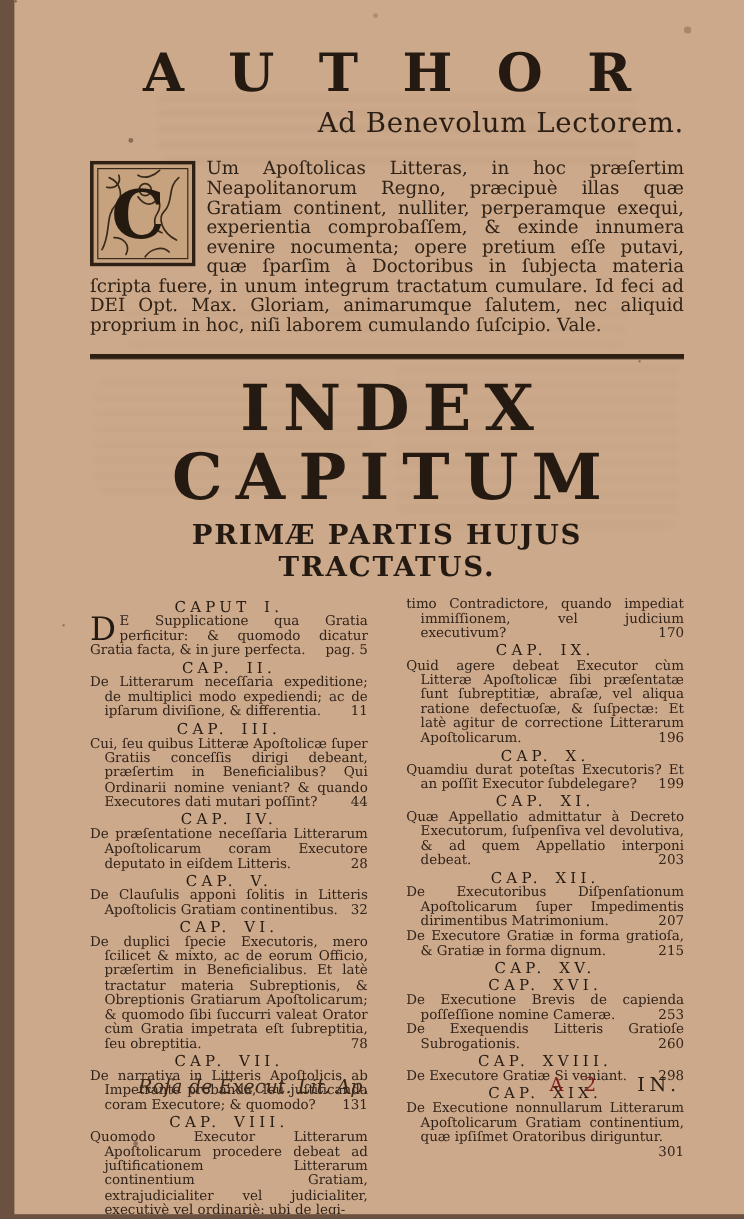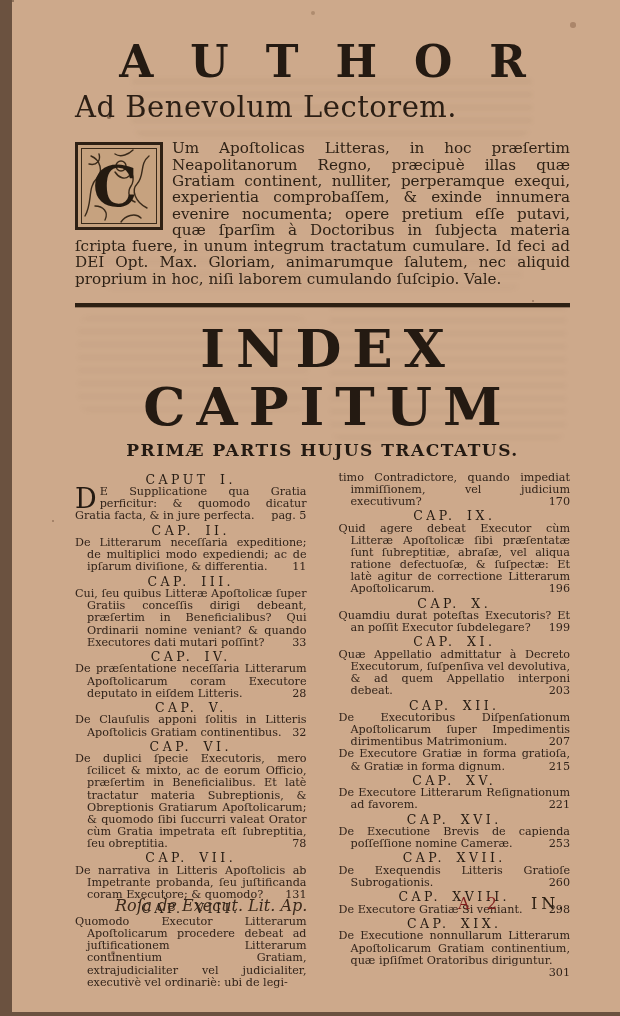--- a/index.html
+++ b/index.html
@@ -34,39 +34,39 @@
     box-shadow:96px 116px 0 1px rgba(70,45,28,.5), 40px 520px 0 0 rgba(70,45,28,.4),
       560px 24px 0 2px rgba(110,70,45,.35), 520px 300px 0 0 rgba(70,45,28,.4),
       100px 952px 0 1px rgba(70,45,28,.45), 300px 12px 0 1px rgba(120,85,60,.35);}
 
   .title{
     text-align:center;font-size:44px;font-weight:700;
     letter-spacing:37px;margin-right:-37px;
     margin-top:12px;line-height:1.1;color:#241a12;
   }
   .subtitle{
-    text-align:left;font-size:29px;margin-top:4px;color:#2b1e14;
+    text-align:right;font-size:23px;margin-top:4px;color:#2b1e14;
     letter-spacing:.5px;
   }
 
   .preface{
     margin:16px 0 0;text-align:justify;
     font-size:15.2px;line-height:16.3px;color:#2f2216;
   }
   .woodcut{float:left;width:88px;height:88px;margin:2px 9px 0 0;display:block;}
 
   .rule{clear:both;height:4px;background:#2d2013;margin-top:16px;
     box-shadow:0 1px 0 rgba(45,32,19,.35);}
 
   .index-heading{
     text-align:center;font-size:53px;font-weight:700;margin-top:12px;
     letter-spacing:11px;margin-right:-11px;line-height:1.1;color:#241a12;
   }
   .index-subheading{
-    text-align:center;font-size:17px;font-weight:700;margin-top:4px;
+    text-align:center;font-size:23px;font-weight:700;margin-top:4px;
     letter-spacing:1.5px;color:#241a12;
   }
 
   .columns{display:flex;gap:32px;margin-top:12px;}
   .col{flex:1 1 0;min-width:0;}
 
   .cap-heading{
     text-align:center;font-size:12.5px;line-height:13.5px;margin:1px 0 0;
     letter-spacing:3.5px;word-spacing:4px;color:#241a12;
   }
@@ -137,21 +137,21 @@
           </p>
         </div>
 
         <div class="entry">
           <div class="cap-heading">CAP. II.</div>
           <p class="entry-body"><span>De Litterarum neceſſaria expeditione; de multiplici modo expediendi; ac de ipſarum diviſione, &amp; differentia.</span> <span class="pageref">11</span></p>
         </div>
 
         <div class="entry">
           <div class="cap-heading">CAP. III.</div>
-          <p class="entry-body"><span>Cui, ſeu quibus Litteræ Apoſtolicæ ſuper Gratiis conceſſis dirigi debeant, præſertim in Beneficialibus? Qui Ordinarii nomine veniant? &amp; quando Executores dati mutari poſſint?</span> <span class="pageref">33</span></p>
+          <p class="entry-body"><span>Cui, ſeu quibus Litteræ Apoſtolicæ ſuper Gratiis conceſſis dirigi debeant, præſertim in Beneficialibus? Qui Ordinarii nomine veniant? &amp; quando Executores dati mutari poſſint?</span> <span class="pageref">44</span></p>
         </div>
 
         <div class="entry">
           <div class="cap-heading">CAP. IV.</div>
           <p class="entry-body"><span>De præſentatione neceſſaria Litterarum Apoſtolicarum coram Executore deputato in eiſdem Litteris.</span> <span class="pageref">28</span></p>
         </div>
 
         <div class="entry">
           <div class="cap-heading">CAP. V.</div>
           <p class="entry-body"><span>De Clauſulis apponi ſolitis in Litteris Apoſtolicis Gratiam continentibus.</span> <span class="pageref">32</span></p>
@@ -200,30 +200,28 @@
           <p class="entry-body"><span>De Executoribus Diſpenſationum Apoſtolicarum ſuper Impedimentis dirimentibus Matrimonium.</span> <span class="pageref">207</span></p>
         </div>
 
 
         <div class="entry">
           <p class="entry-body"><span>De Executore Gratiæ in forma gratioſa, &amp; Gratiæ in forma dignum.</span> <span class="pageref">215</span></p>
         </div>
 
         <div class="entry">
           <div class="cap-heading">CAP. XV.</div>
-          <p class="entry-body"><span>De Executore Litterarum Reſignationum ad favorem.</span> <span class="pageref">221</span></p>
         </div>
 
         <div class="entry">
           <div class="cap-heading">CAP. XVI.</div>
           <p class="entry-body"><span>De Executione Brevis de capienda poſſeſſione nomine Cameræ.</span> <span class="pageref">253</span></p>
         </div>
 
         <div class="entry">
-          <div class="cap-heading">CAP. XVII.</div>
           <p class="entry-body"><span>De Exequendis Litteris Gratioſe Subrogationis.</span> <span class="pageref">260</span></p>
         </div>
 
         <div class="entry">
           <div class="cap-heading">CAP. XVIII.</div>
           <p class="entry-body"><span>De Executore Gratiæ Si veniant.</span> <span class="pageref">298</span></p>
         </div>
 
         <div class="entry">
           <div class="cap-heading">CAP. XIX.</div>

